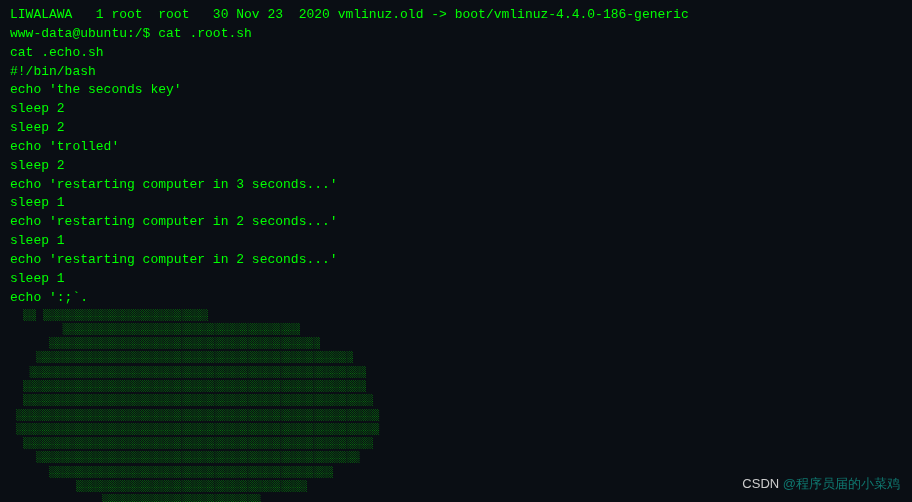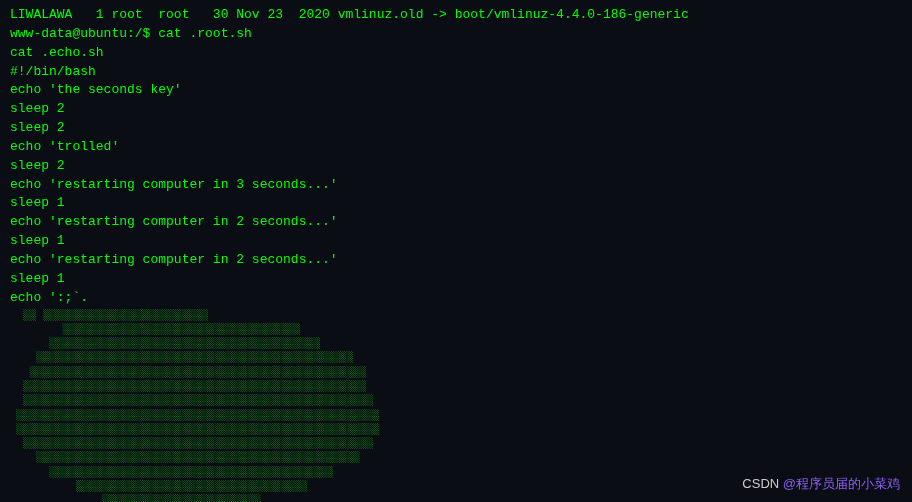--- a/index.html
+++ b/index.html
@@ -28,21 +28,21 @@
     .watermark {
       position: absolute;
       bottom: 8px;
       right: 12px;
       color: #cccccc;
       font-family: Arial, sans-serif;
       font-size: 13px;
       font-weight: normal;
     }
     .watermark span {
-      color: #8b5cf6;
+      color: #0f766e;
     }
     @keyframes blink {
       50% { opacity: 0; }
     }
     .ascii-art {
       color: #00ee00;
       font-size: 11px;
       line-height: 1.3;
       white-space: pre;
     }

